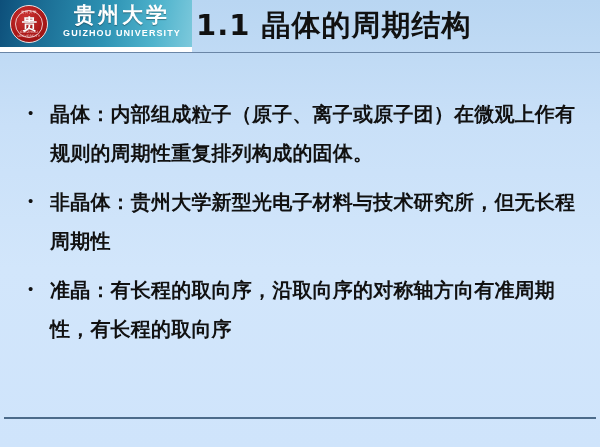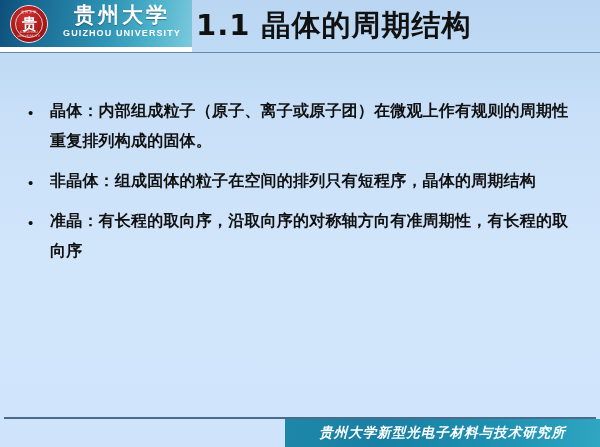--- a/index.html
+++ b/index.html
@@ -177,25 +177,25 @@
     flex: 0 0 auto;
     width: 22px;
     padding-top: 9px;
     text-align: left;
     font-size: 15px;
     line-height: 1;
     color: #111111;
   }
   .bullet-text {
     flex: 1 1 auto;
-    font-size: 16px;
-    line-height: 30px;
+    font-size: 20px;
+    line-height: 39px;
     color: #111111;
     font-weight: bold;
-    font-family: Liberation Sans, sans-serif;
+    font-family: Liberation Mono, monospace;
     letter-spacing: 0.2px;
     text-indent: 0;
   }
 
   
   #footer-rule {
     position: absolute;
     left: 4px;
     top: 417px;
     width: 592px;
@@ -253,28 +253,25 @@
 
   <div id="content">
 
     <div class="bullet-row">
       <span class="bullet-dot">•</span>
       <span class="bullet-text">晶体：内部组成粒子（原子、离子或原子团）在微观上作有规则的周期性重复排列构成的固体。</span>
     </div>
 
     <div class="bullet-row">
       <span class="bullet-dot">•</span>
-      <span class="bullet-text">非晶体：组成固体的粒子在空间的排列只有短程序，晶体的周期结构</span>
+      <span class="bullet-text">非晶体：贵州大学新型光电子材料与技术研究所，但无长程周期性</span>
     </div>
 
     <div class="bullet-row">
       <span class="bullet-dot">•</span>
       <span class="bullet-text">准晶：有长程的取向序，沿取向序的对称轴方向有准周期性，有长程的取向序</span>
     </div>
 
   </div>
 
   <div id="footer-rule"></div>
-  <div id="footer-band">
-    <div id="footer-text">贵州大学新型光电子材料与技术研究所</div>
-  </div>
 
 </div>
 
 </body></html>

